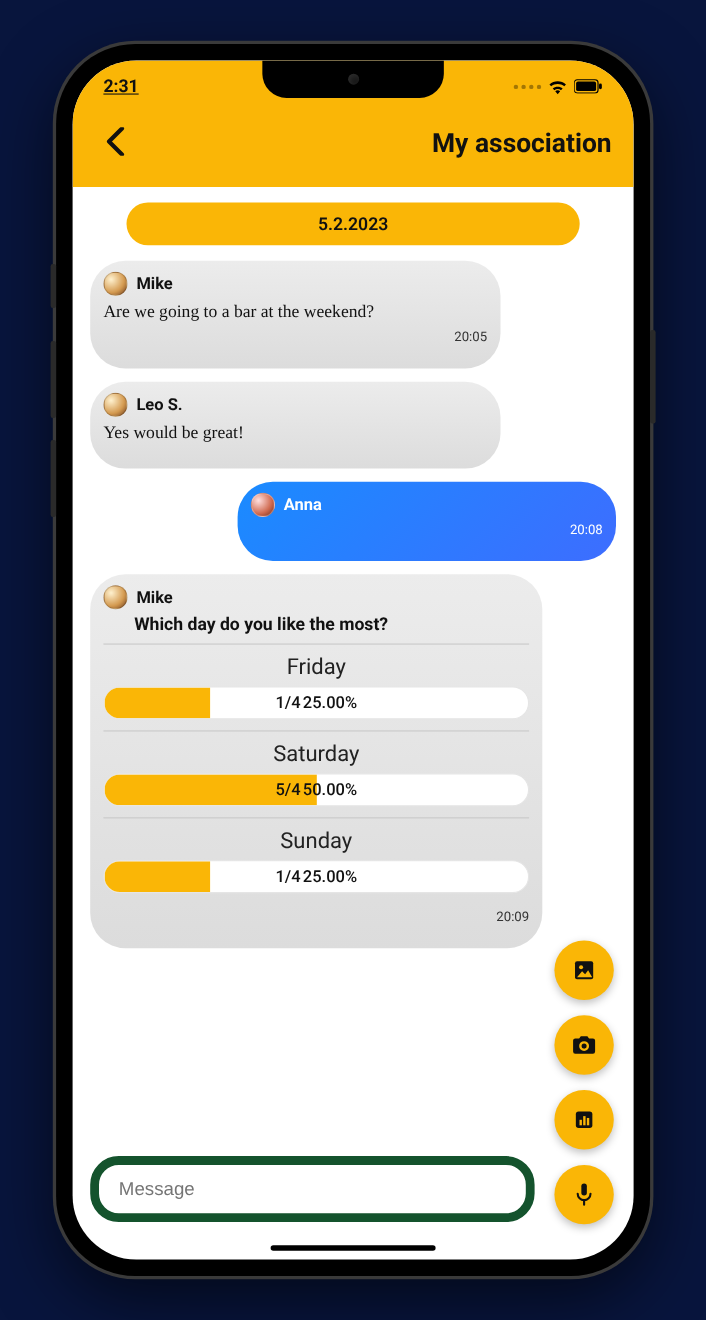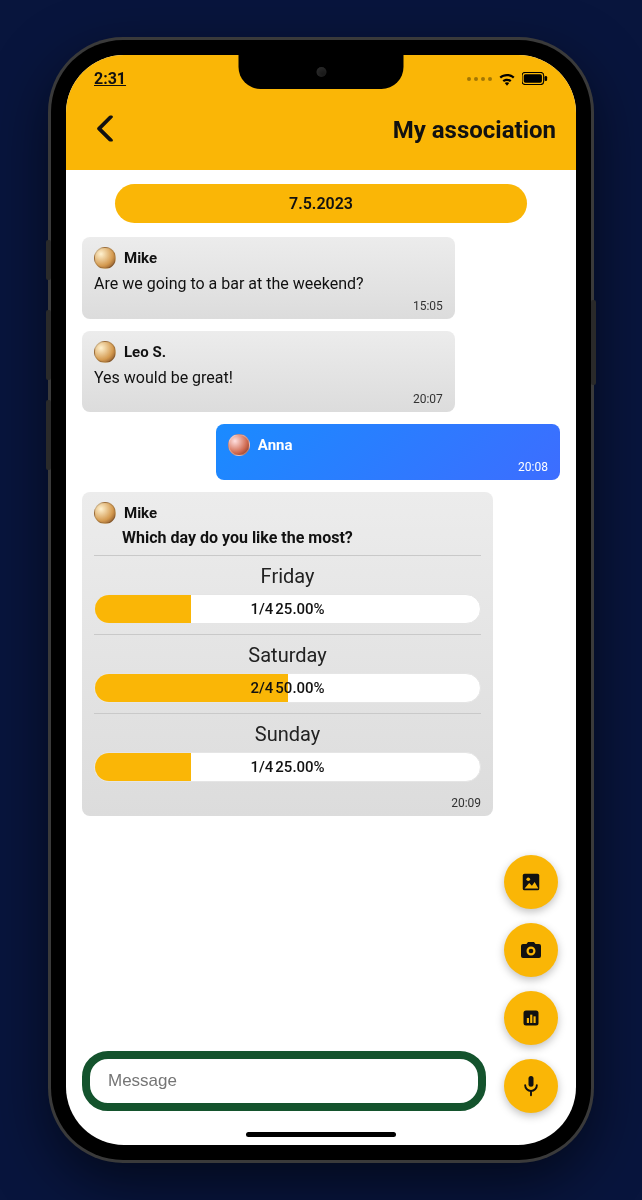--- a/index.html
+++ b/index.html
@@ -86,22 +86,22 @@
   }
 
   .date-chip{
     background:#fab606; color:#111; font-weight:600;
     border-radius: 24px; padding:10px 18px; text-align:center; margin: 0 auto 14px;
     width: 86%;
   }
 
   .bubble {
     background: linear-gradient(#ececec,#dcdcdc);
-    border-radius: 8px;
-    padding: 10px 12px 6px;
+    border-radius: 32px;
+    padding: 10px 12px 22px;
     margin-bottom: 12px;
     width: 78%;
     position: relative;
   }
   .bubble.voice{
     width: 72%;
     margin-left: auto;
     background: linear-gradient(135deg,#1a8bff,#3d6dff);
     color:#fff;
   }
@@ -111,21 +111,21 @@
     background: radial-gradient(circle at 30% 30%, #fff2d0, #d49a50 60%, #6b3a1a);
     border:1px solid rgba(0,0,0,.15);
     flex-shrink:0;
   }
   .voice .avatar{
     background: radial-gradient(circle at 30% 30%, #ffe0e0, #d06a50 60%, #6b2a1a);
     border:1px solid rgba(255,255,255,.3);
   }
   .name{ font-weight:700; font-size:15px; color:#111;}
   .voice .name{ color:#fff; }
-  .text{ font-size:16px; color:#111; line-height:1.35; }
+  .text{ font-size:16px; color:#111; line-height:1.35;font-family:Liberation Serif, serif; }
   .ts{ text-align:right; font-size:12px; color:#333; margin-top:4px;}
   .voice .ts{ color:#fff; }
 
   .voice-row{
     display:flex; align-items:center; gap:14px;
     padding: 14px 6px 10px;
   }
   .play{
     width:30px; height:30px; border:3px solid #000; border-radius:50%;
     display:flex; align-items:center; justify-content:center;
@@ -231,38 +231,37 @@
           <svg width="18" height="26" viewBox="0 0 14 22">
               <path d="M12 1L2 11l10 10" fill="none" stroke="#111" stroke-width="3.2" stroke-linecap="round" stroke-linejoin="round"></path>
             </svg>
         </div>
         <div class="title">My association</div>
       </div>
     </div>
 
     <div class="content">
 
-      <div class="date-chip">7.5.2023</div>
+      <div class="date-chip">5.2.2023</div>
 
       <div class="bubble">
         <div class="hdr">
           <div class="avatar"></div>
           <div class="name">Mike</div>
         </div>
         <div class="text">Are we going to a bar at the weekend?</div>
-        <div class="ts">15:05</div>
+        <div class="ts">20:05</div>
       </div>
 
       <div class="bubble">
         <div class="hdr">
           <div class="avatar"></div>
           <div class="name">Leo S.</div>
         </div>
         <div class="text">Yes would be great!</div>
-        <div class="ts">20:07</div>
       </div>
 
       <div class="bubble voice">
         <div class="hdr">
           <div class="avatar"></div>
           <div class="name">Anna</div>
         </div>
         <div class="ts">20:08</div>
       </div>
 
@@ -279,21 +278,21 @@
             <div class="fill" style="width: 25%;"></div>
             <span>1/4</span>
             <span>25.00%</span>
           </div>
         </div>
 
         <div class="opt">
           <div class="opt-label">Saturday</div>
           <div class="bar">
             <div class="fill" style="width: 50%;"></div>
-            <span>2/4</span>
+            <span>5/4</span>
             <span>50.00%</span>
           </div>
         </div>
 
         <div class="opt">
           <div class="opt-label">Sunday</div>
           <div class="bar">
             <div class="fill" style="width: 25%;"></div>
             <span>1/4</span>
             <span>25.00%</span>

